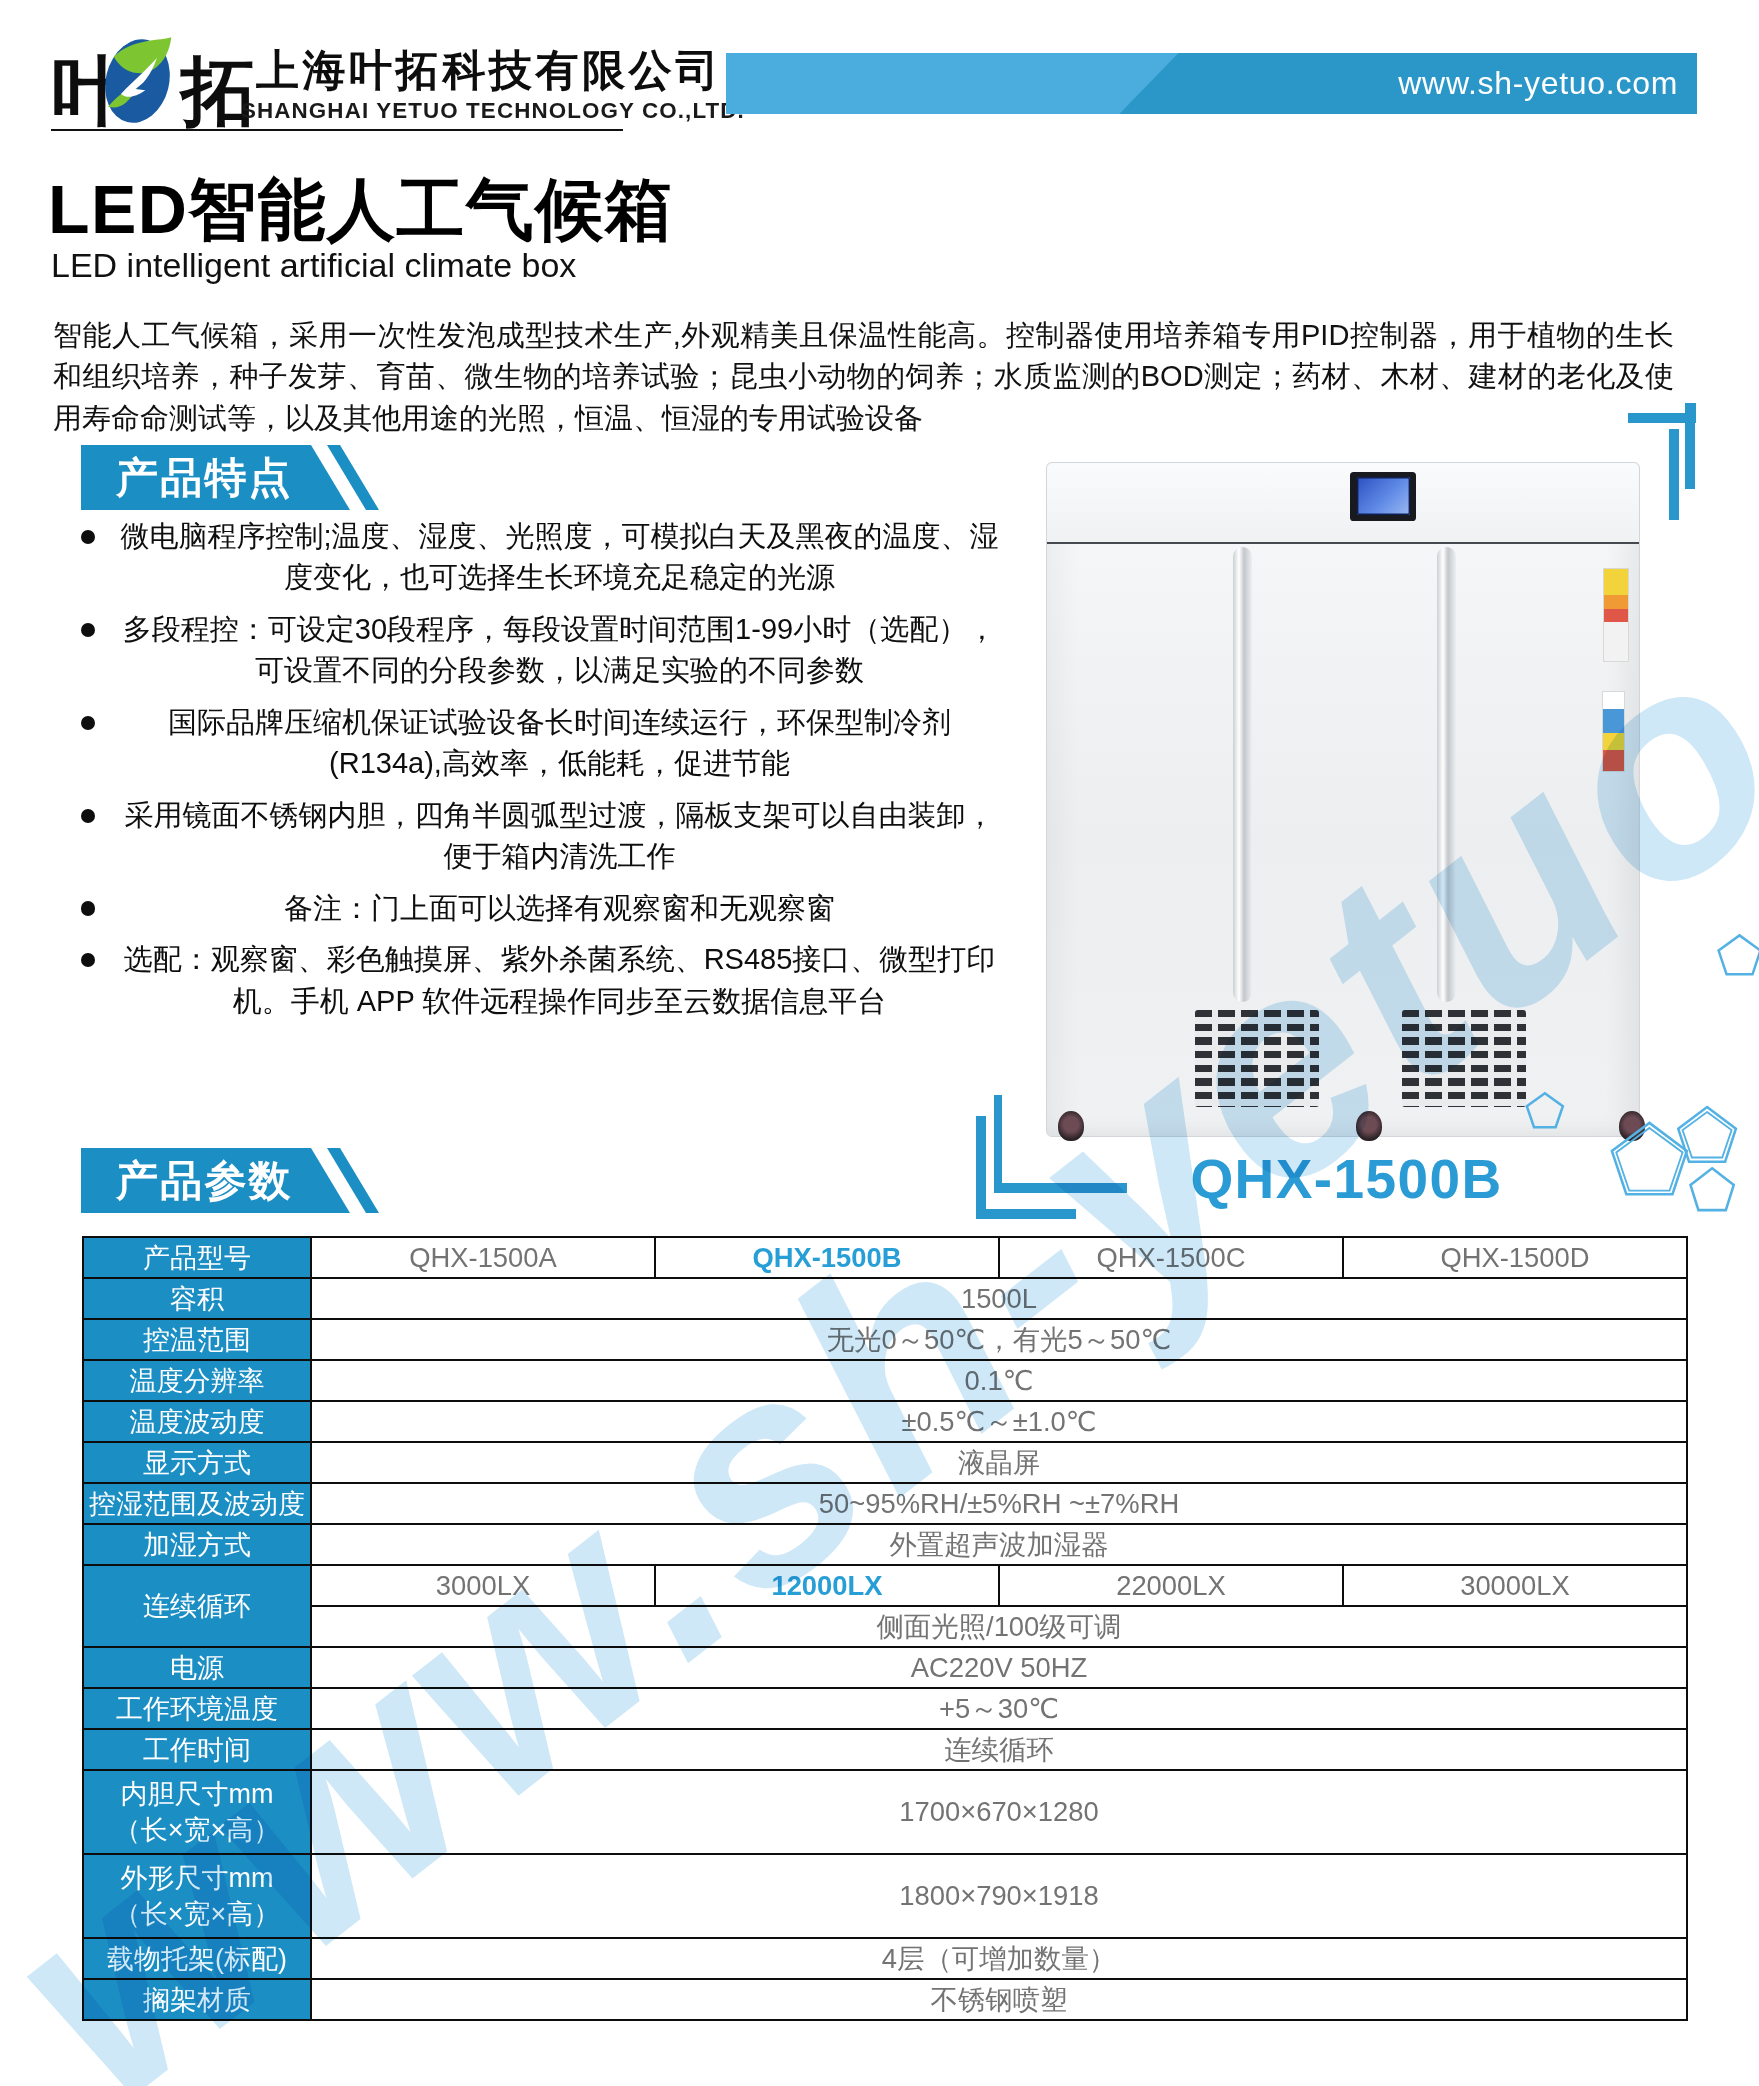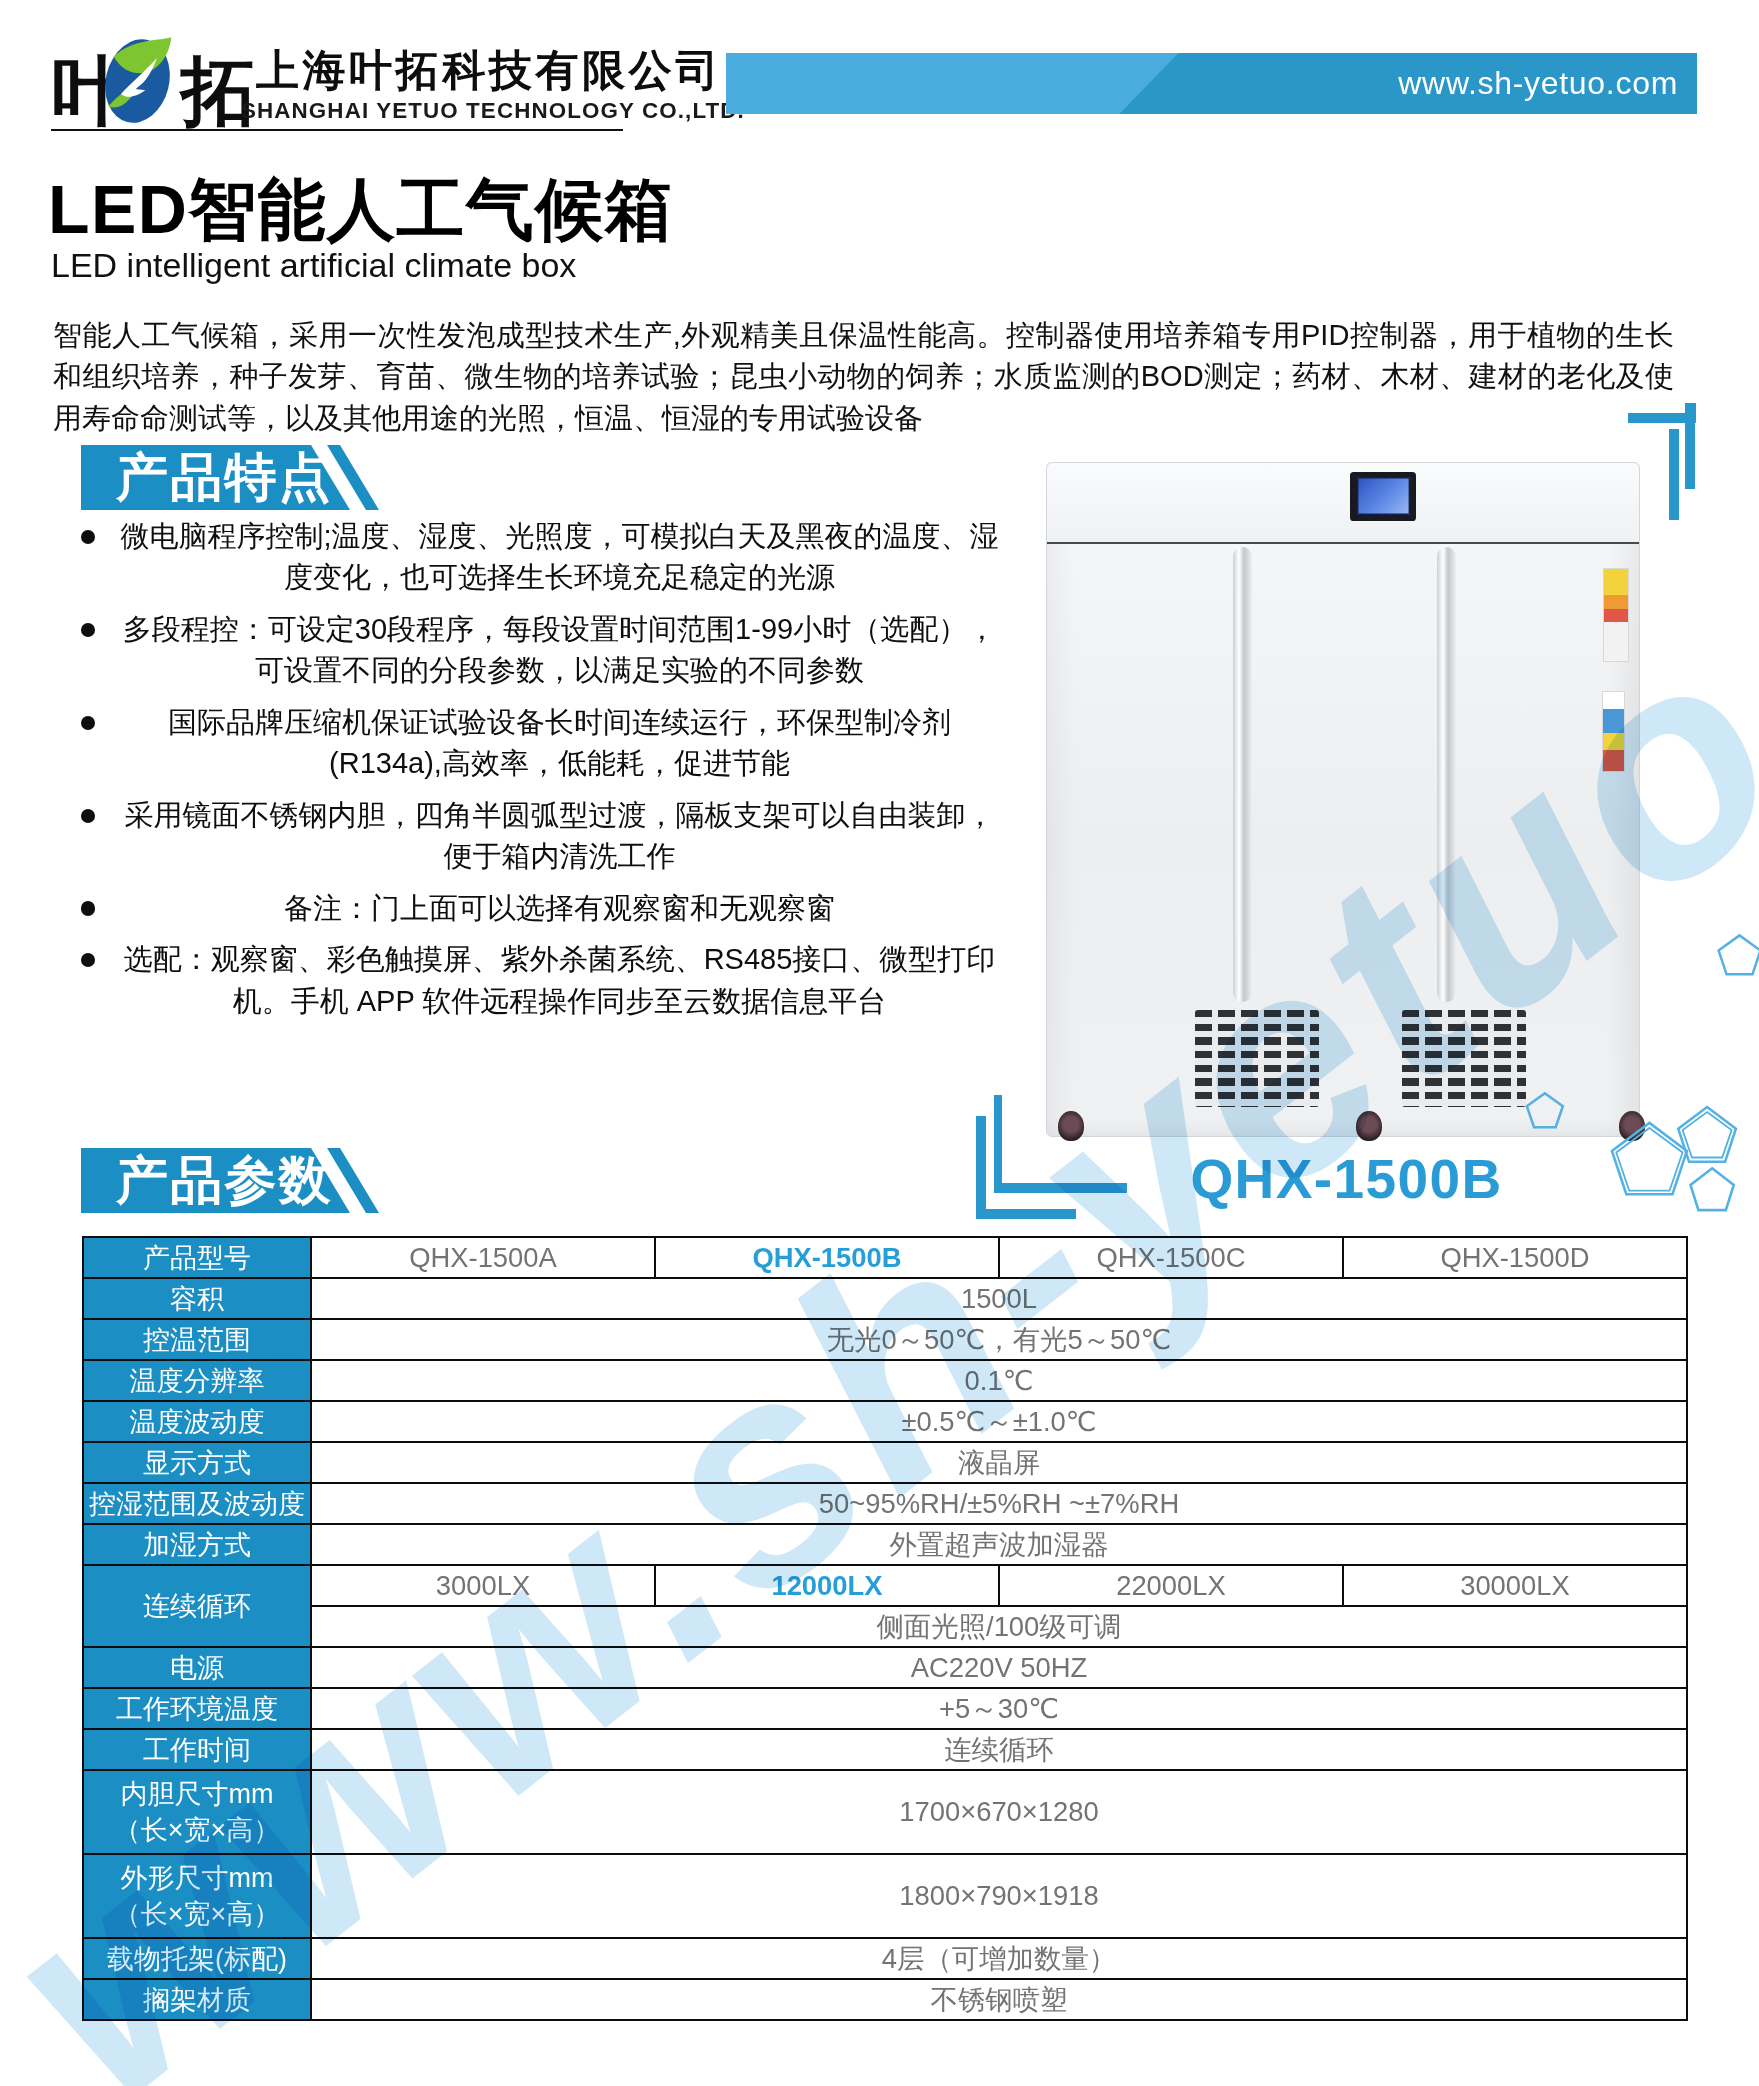--- a/index.html
+++ b/index.html
@@ -26,21 +26,21 @@
   .title-cn { position:absolute; left:48px; top:165px; font-size:68px; font-weight:900; color:#000; letter-spacing:1.4px; }
   .title-en { position:absolute; left:51px; top:246px; font-size:34px; font-weight:500; color:#111; }
   .intro { position:absolute; left:53px; top:315px; width:1621px; font-size:29px; line-height:1.43; color:#111; text-align:justify; }
   
   .sec-hdr { position:absolute; left:81px; width:311px; height:65px; }
   .sec-hdr .shape { position:absolute; inset:0; background:#1b8ec4;
     clip-path:polygon(0 0,230px 0,269px 65px,0 65px); }
   .sec-hdr .stripe { position:absolute; inset:0; background:#1b8ec4;
     clip-path:polygon(246px 0,259px 0,298px 65px,285px 65px); }
   .sec-hdr .txt { position:absolute; left:35px; top:0; height:65px; line-height:65px;
-    color:#fff; font-size:52px; font-weight:800; letter-spacing:2.2px; }
+    color:#fff; font-size:42px; font-weight:800; letter-spacing:2.2px; }
   #hdr-features { top:445px; }
   #hdr-params { top:1148px; }
   
   .features { position:absolute; left:72px; top:516px; width:932px; list-style:none; }
   .features li { position:relative; padding-left:43px; font-size:29px; line-height:1.43;
     color:#0e0e0e; margin-bottom:10px;text-align:center; }
   .features li::before { content:""; position:absolute; left:8.7px; top:13.7px; width:14.4px; height:14.4px;
     border-radius:50%; background:#0e0e0e; }
   
   .cabinet { position:absolute; left:1046px; top:462px; width:594px; height:675px;

